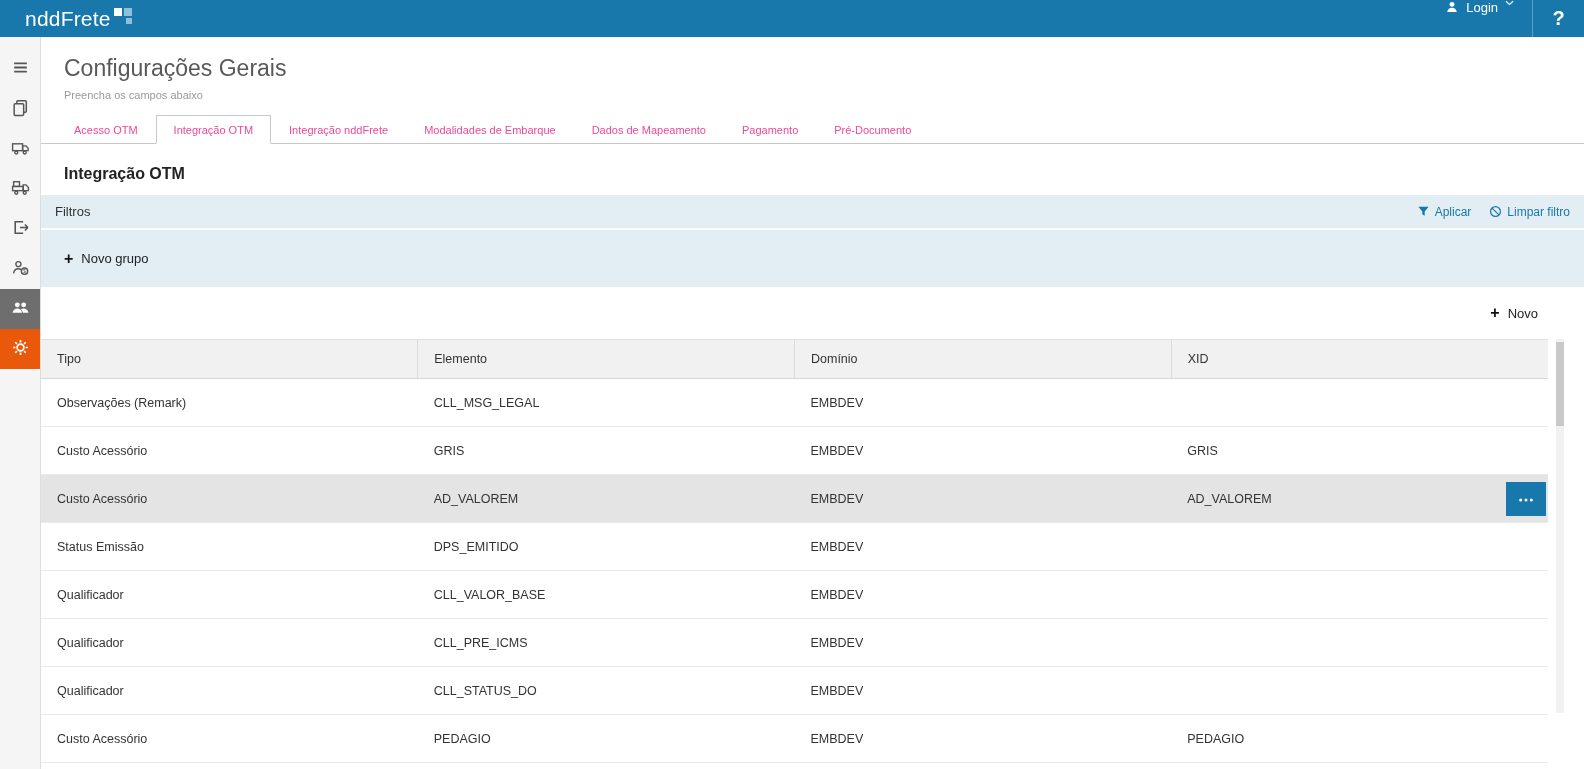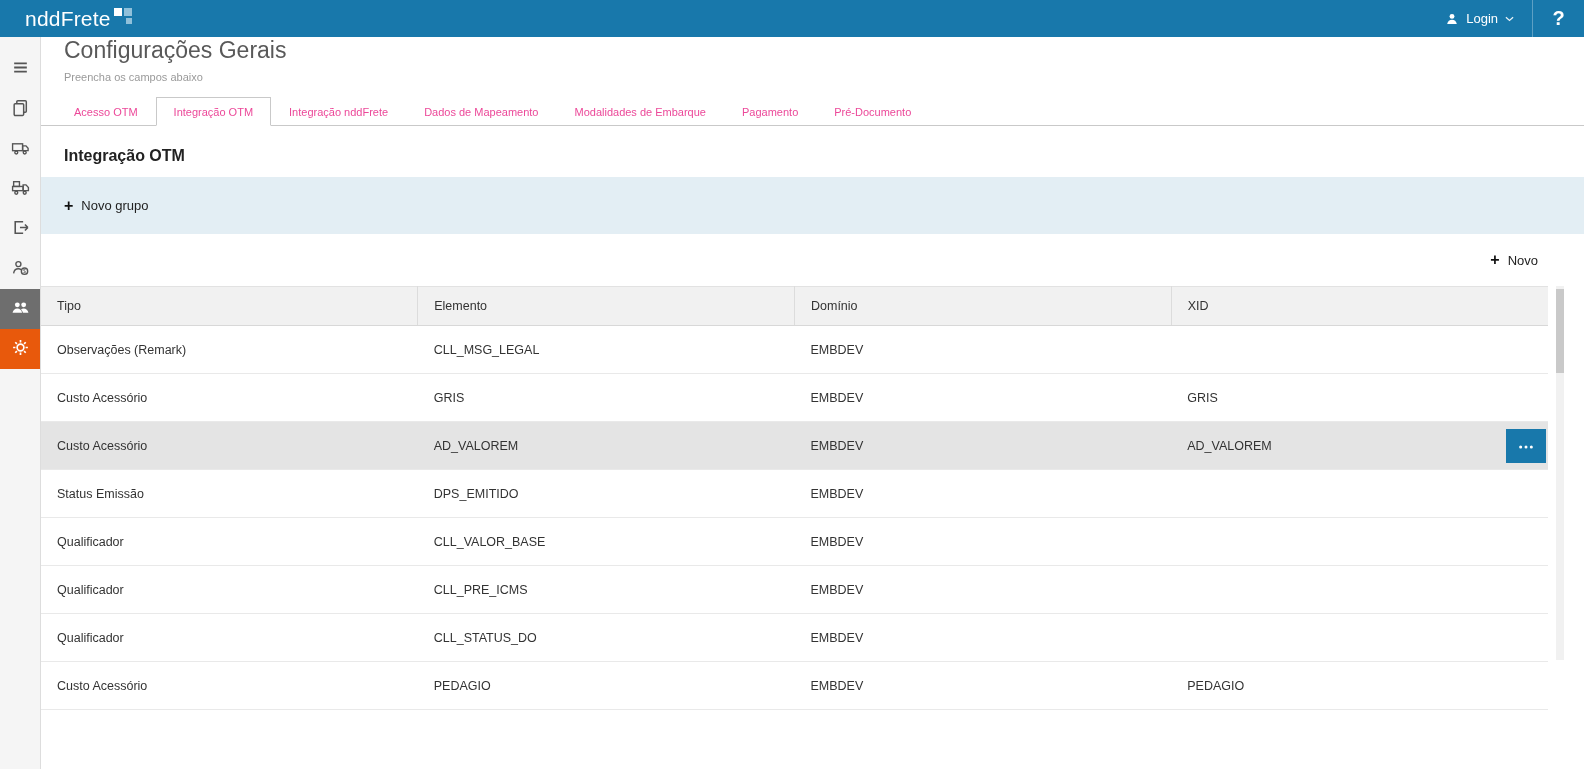--- a/index.html
+++ b/index.html
@@ -7,34 +7,34 @@
 
   
   .topbar{height:37px;background:#1878ab;display:flex;align-items:center;justify-content:space-between;padding-left:25px}
   .brand{display:flex;align-items:flex-start;color:#fff}
   .brand-text{font-size:21px;font-weight:normal;line-height:24px;letter-spacing:.2px}
   .brand-squares{display:flex;flex-direction:column;gap:2px;margin-left:3px;margin-top:1px}
   .brand-squares .row{display:flex;gap:2px}
   .sq-w{width:8px;height:8px;background:#fff}
   .sq-b{width:8px;height:8px;background:#8fc0da}
   .topbar-right{display:flex;align-items:stretch;height:37px}
-  .login-btn{display:flex;align-items:center;gap:7px;color:#fff;font-size:13px;padding:0 18px;cursor:pointer}
+  .login-btn{display:flex;align-items:flex-start;gap:7px;color:#fff;font-size:13px;padding:0 18px;cursor:pointer}
   .login-btn svg{width:14px;height:14px}
   .login-btn .chev{width:9px;height:6px;opacity:.9}
   .help-btn{width:52px;display:flex;align-items:center;justify-content:center;color:#fff;font-weight:bold;font-size:20px;border-left:1px solid rgba(255,255,255,.3);cursor:pointer}
 
   
   .layout{display:flex;height:732px}
   .sidebar{width:41px;background:#f5f5f5;border-right:1px solid #ddd;padding-top:12px;display:flex;flex-direction:column}
   .side-item{height:40px;display:flex;align-items:center;justify-content:center;color:#555;cursor:pointer}
   .side-item svg{width:19px;height:19px}
   .side-item.dark{background:#6e6e6e;color:#fff}
   .side-item.active{background:#e8590c;color:#fff}
 
-  .content{flex:1;position:relative;overflow:hidden}
+  .content{flex:1;padding-top:18px;position:relative;overflow:hidden}
   .page-title{font-size:23px;font-weight:400;color:#595959;margin-left:23px}
   .page-sub{font-size:11px;color:#9a9a9a;margin:7px 0 0 23px}
 
   
   .tabs{display:flex;margin-top:13px;padding-left:15px;border-bottom:1px solid #c9c9c9}
   .tab{padding:8px 17px 7px;font-size:11px;color:#ec4899;cursor:pointer;border:1px solid transparent;position:relative;top:1px;background:transparent}
   .tab.active{background:#fff;border-color:#c9c9c9;border-bottom-color:#fff}
 
   .section-title{font-size:16px;font-weight:bold;color:#222;margin:21px 0 0 23px}
 
@@ -161,29 +161,47 @@
     </nav>
 
   <main class="content">
     <h1 class="page-title">Configurações Gerais</h1>
     <p class="page-sub">Preencha os campos abaixo</p>
 
     <div class="tabs">
         <div class="tab">Acesso OTM</div>
         <div class="tab active">Integração OTM</div>
         <div class="tab">Integração nddFrete</div>
+        <div class="tab">Modalidades de Embarque</div>
         <div class="tab">Dados de Mapeamento</div>
-        <div class="tab">Modalidades de Embarque</div>
         <div class="tab">Pagamento</div>
         <div class="tab">Pré-Documento</div>
       </div>
 
     <h2 class="section-title">Integração OTM</h2>
 
     <section class="filters">
+      <div class="filters-head">
+        <span class="filters-title">Filtros</span>
+        <div class="filters-actions">
+          <button class="f-action">
+            <svg viewBox="0 0 14 14" fill="currentColor">
+                <path d="M1.5 2h11L8.3 7v4.6L5.7 10V7z"></path>
+              </svg>
+            <span>Aplicar</span>
+          </button>
+          <button class="f-action">
+            <svg viewBox="0 0 14 14" fill="none" stroke="currentColor" stroke-width="1.3">
+                <circle cx="7" cy="7" r="5.3"></circle>
+                <path d="M3.3 3.3l7.4 7.4"></path>
+              </svg>
+            <span>Limpar filtro</span>
+          </button>
+        </div>
+      </div>
       <div class="filters-body">
         <button class="plus-btn">
           <span class="plus">+</span>
           <span>Novo grupo</span>
         </button>
       </div>
     </section>
 
     <div class="toolbar">
       <button class="plus-btn">

